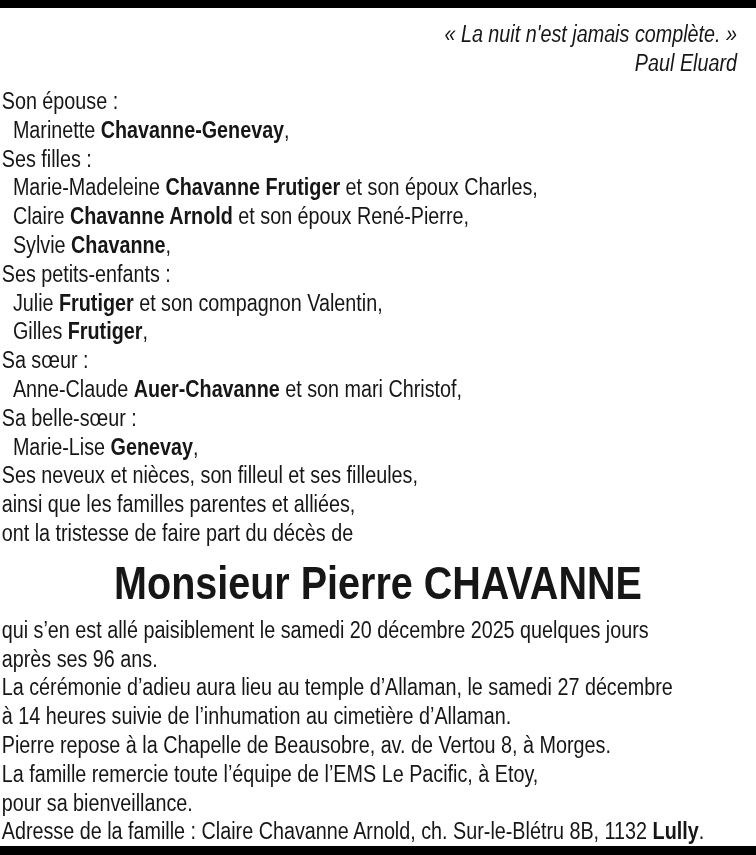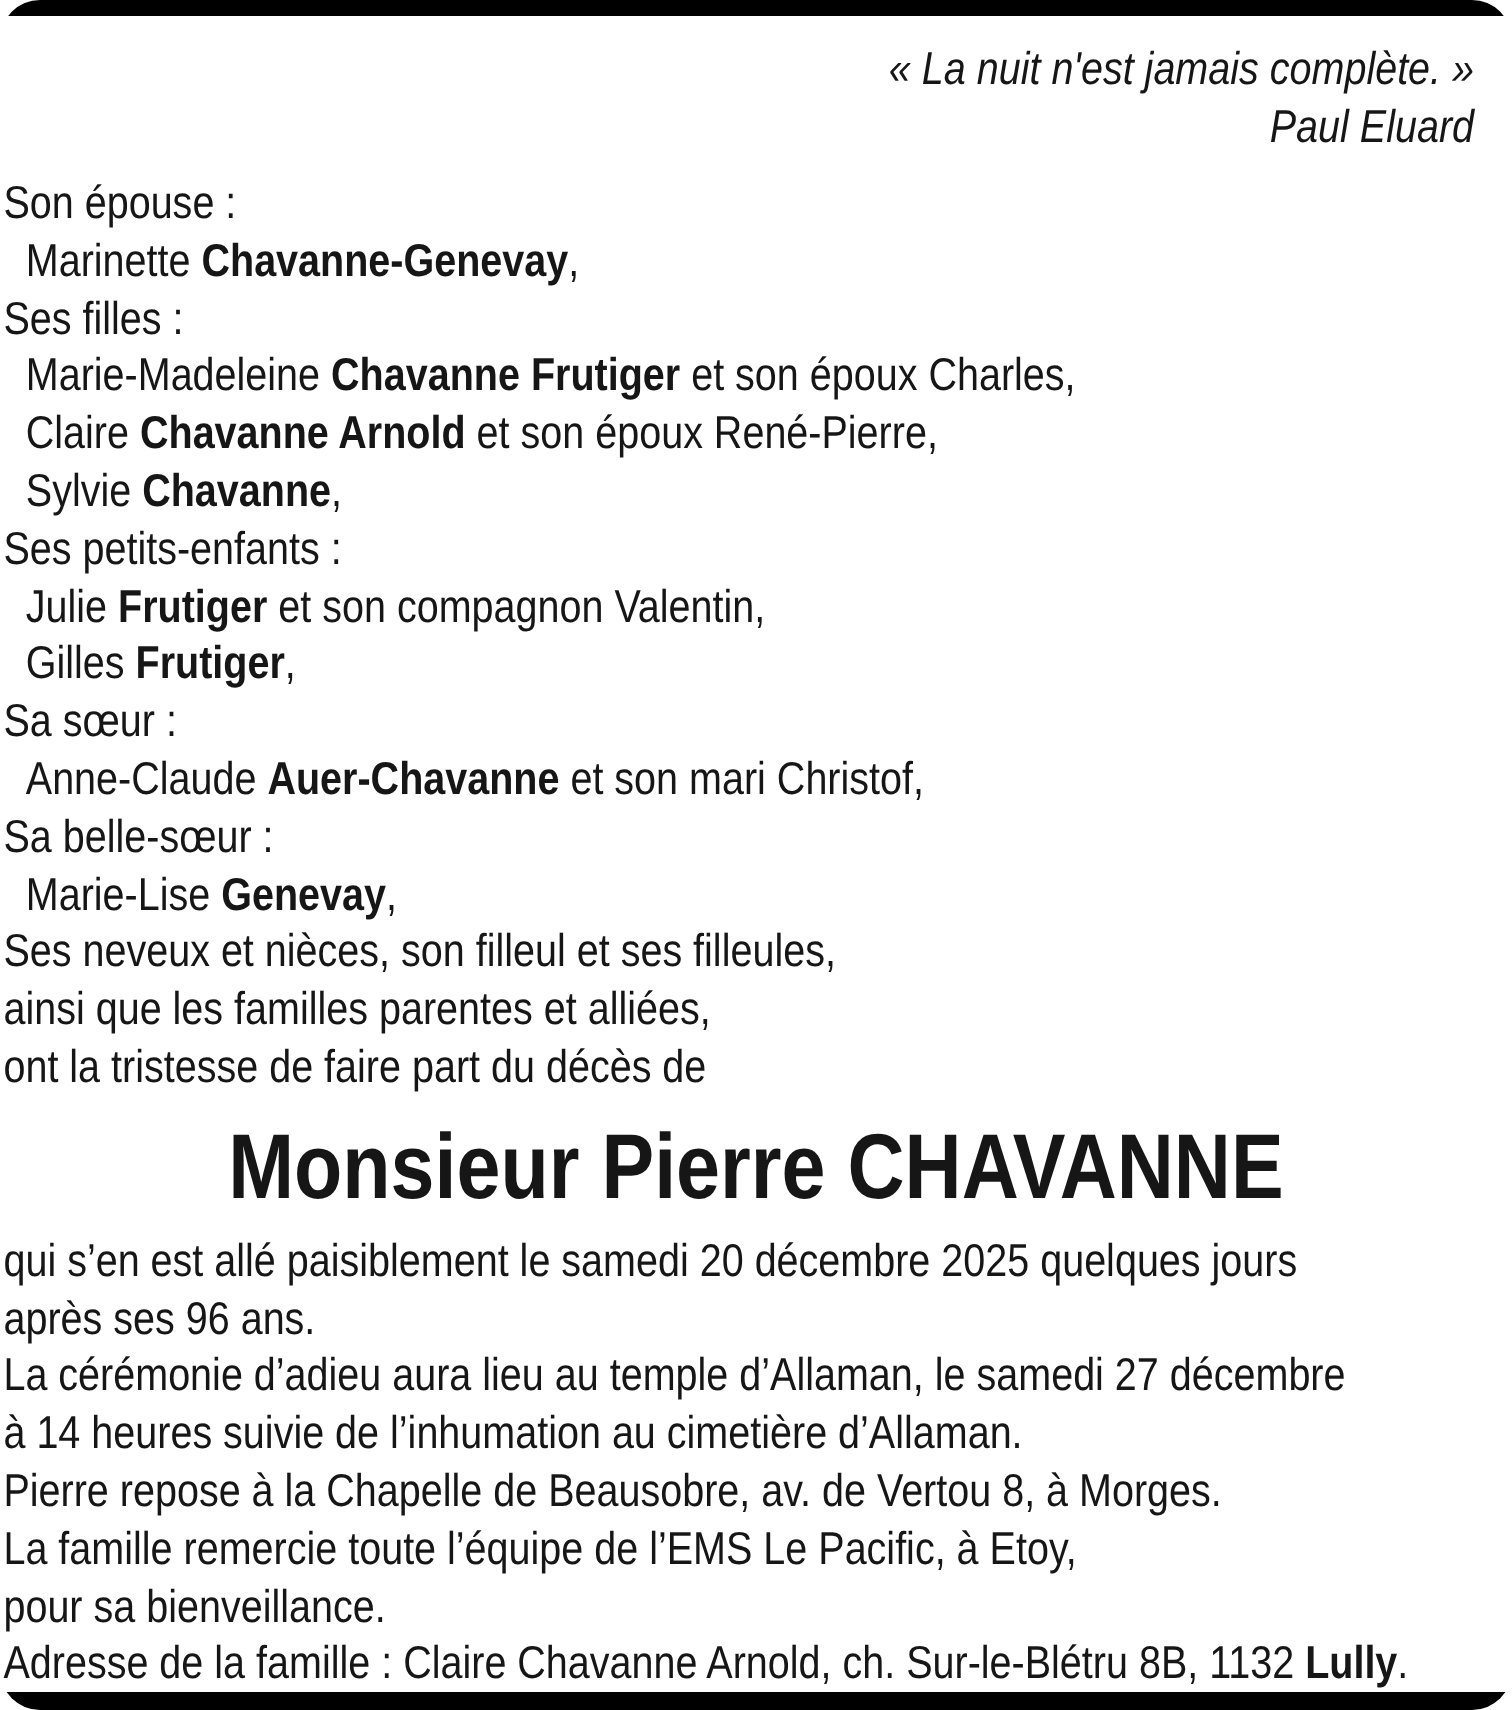--- a/index.html
+++ b/index.html
@@ -8,21 +8,20 @@
     background: #ffffff;
   }
   .page {
     position: relative;
     width: 756px;
     height: 855px;
     background: #ffffff;
     overflow: hidden;
     font-family: "Liberation Sans", sans-serif;
     color: #161616;
-    border-radius: 20px;
   }
   .rule {
     position: absolute;
     left: 0;
     width: 756px;
     background: #000000;
   }
   .rule-top { top: 0; height: 8px; }
   .rule-bottom { bottom: 0; height: 9px; }
 

